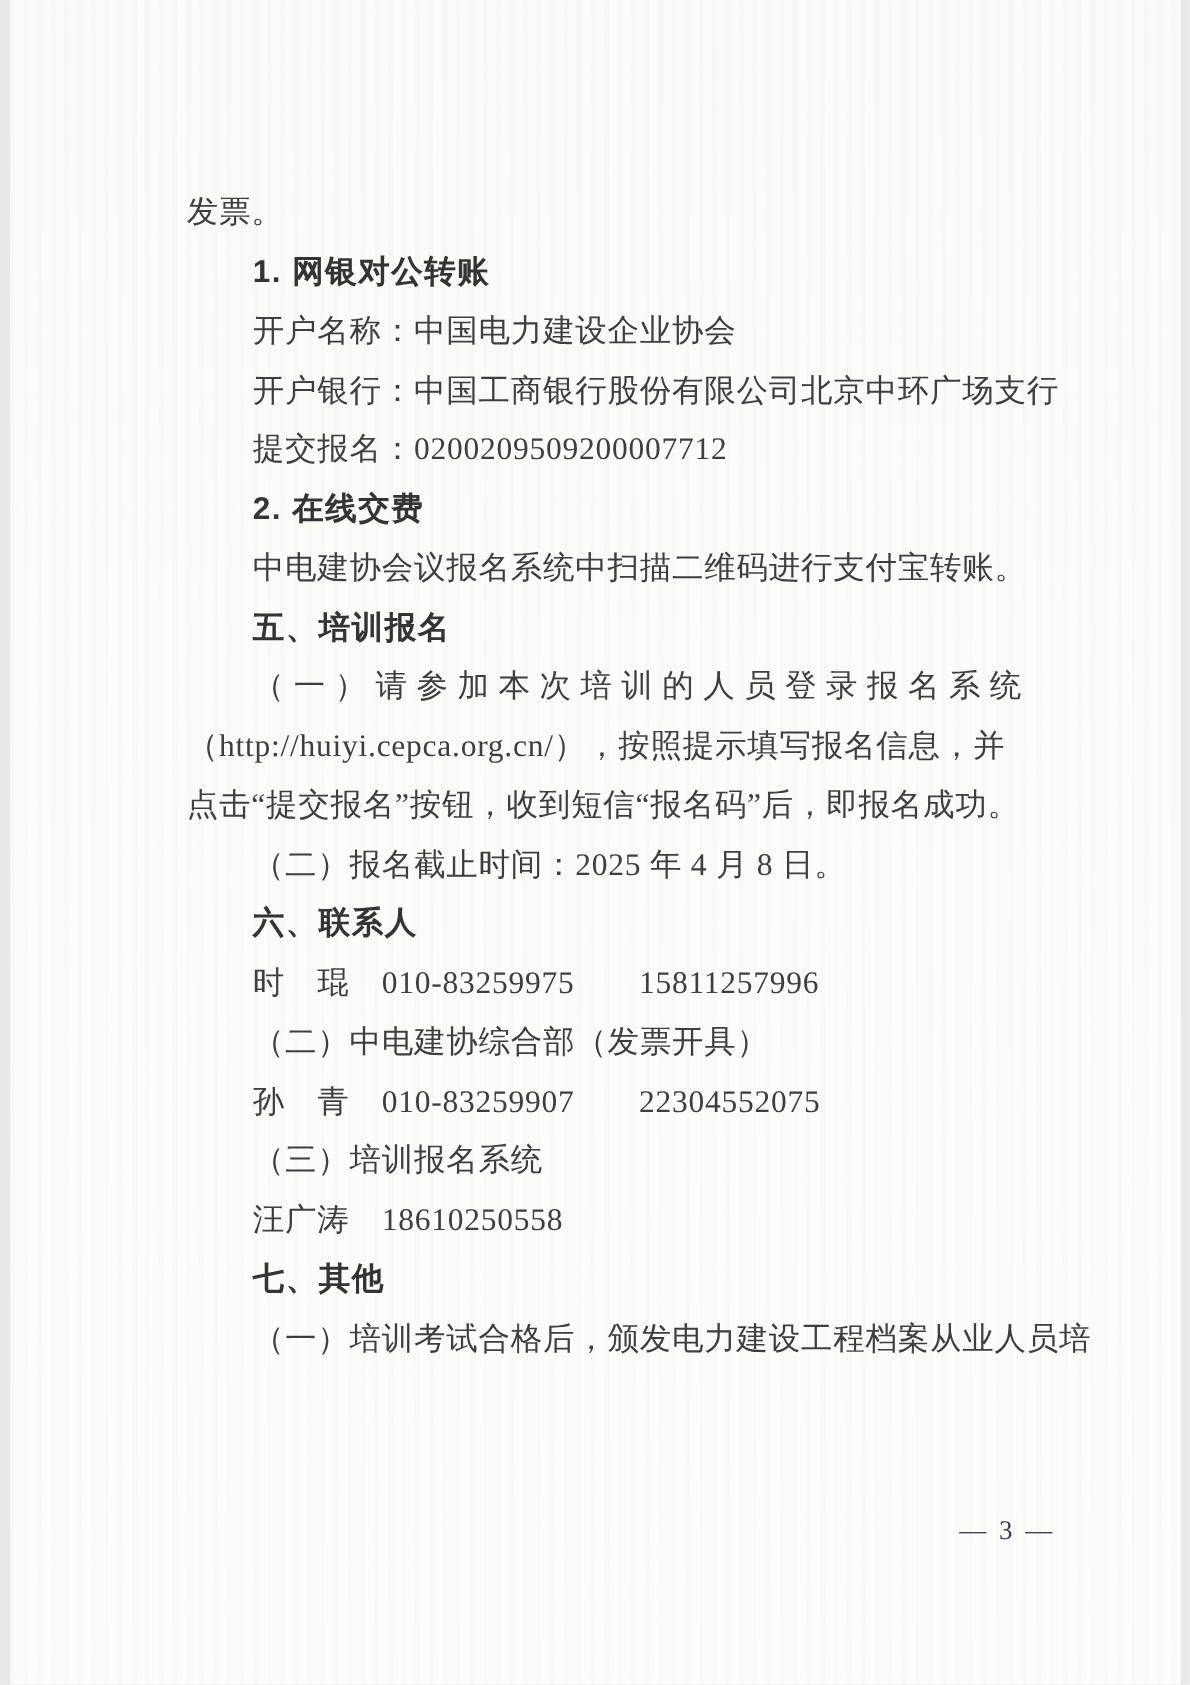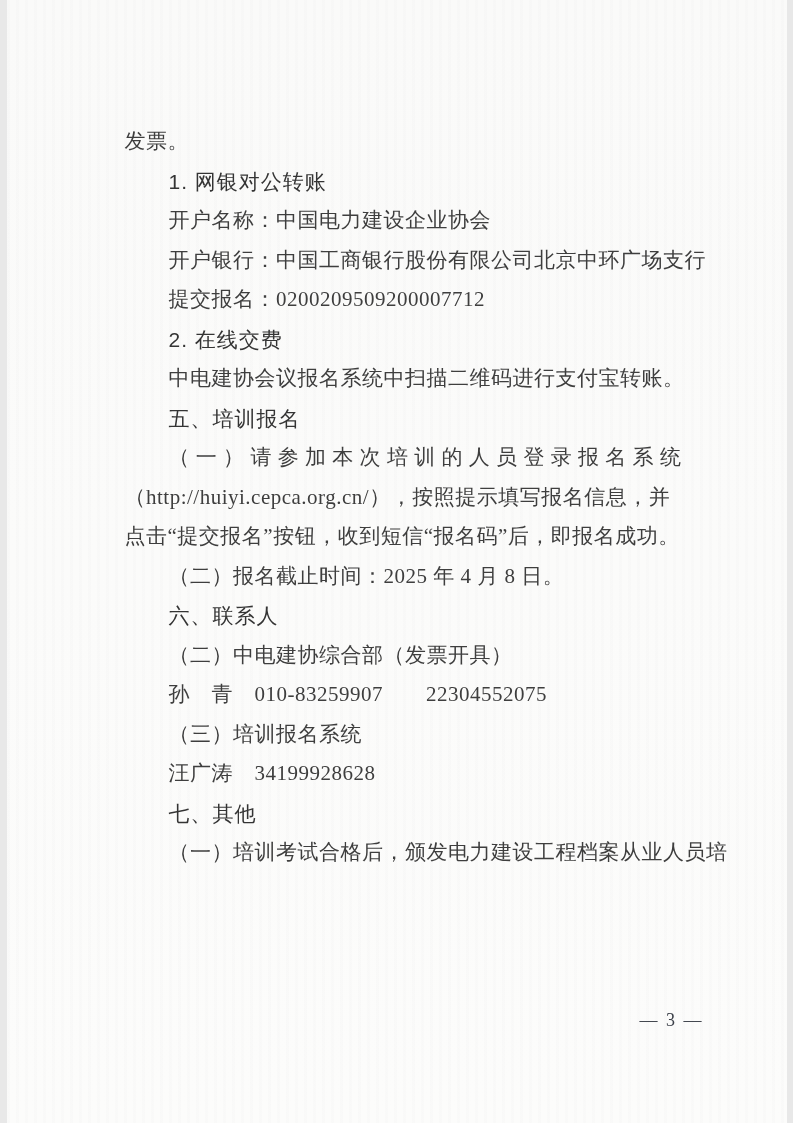--- a/index.html
+++ b/index.html
@@ -33,21 +33,21 @@
     font-size: 21px;
     color: #3e3e3e;
     white-space: pre;
     letter-spacing: 0.5px;
   }
   .indent {
     padding-left: 44px;
   }
   .heading {
     padding-left: 44px;
-    font-weight: 400;
+    font-weight: 700;
     font-family: "Liberation Sans", "DejaVu Sans", sans-serif;
     color: #343434;
     letter-spacing: 1px;
   }
   .justify {
     padding-left: 44px;
     letter-spacing: 6.3px;
   }
   .pagenum {
     position: absolute;
@@ -73,21 +73,22 @@
     <div class="ln indent">开户银行：中国工商银行股份有限公司北京中环广场支行</div>
     <div class="ln indent">提交报名：0200209509200007712</div>
     <div class="ln heading">2. 在线交费</div>
     <div class="ln indent">中电建协会议报名系统中扫描二维码进行支付宝转账。</div>
     <div class="ln heading">五、培训报名</div>
     <div class="ln justify">（一）请参加本次培训的人员登录报名系统</div>
     <div class="ln">（http://huiyi.cepca.org.cn/），按照提示填写报名信息，并</div>
     <div class="ln">点击“提交报名”按钮，收到短信“报名码”后，即报名成功。</div>
     <div class="ln indent">（二）报名截止时间：2025 年 4 月 8 日。</div>
     <div class="ln heading">六、联系人</div>
+    <div class="ln indent">时　琨　010-83259975　　15811257996</div>
     <div class="ln indent">（二）中电建协综合部（发票开具）</div>
     <div class="ln indent">孙　青　010-83259907　　22304552075</div>
     <div class="ln indent">（三）培训报名系统</div>
-    <div class="ln indent">汪广涛　34199928628</div>
+    <div class="ln indent">汪广涛　18610250558</div>
     <div class="ln heading">七、其他</div>
     <div class="ln indent">（一）培训考试合格后，颁发电力建设工程档案从业人员培</div>
   </div>
   <div class="pagenum">— 3 —</div>
 </div>
 
 </body></html>

